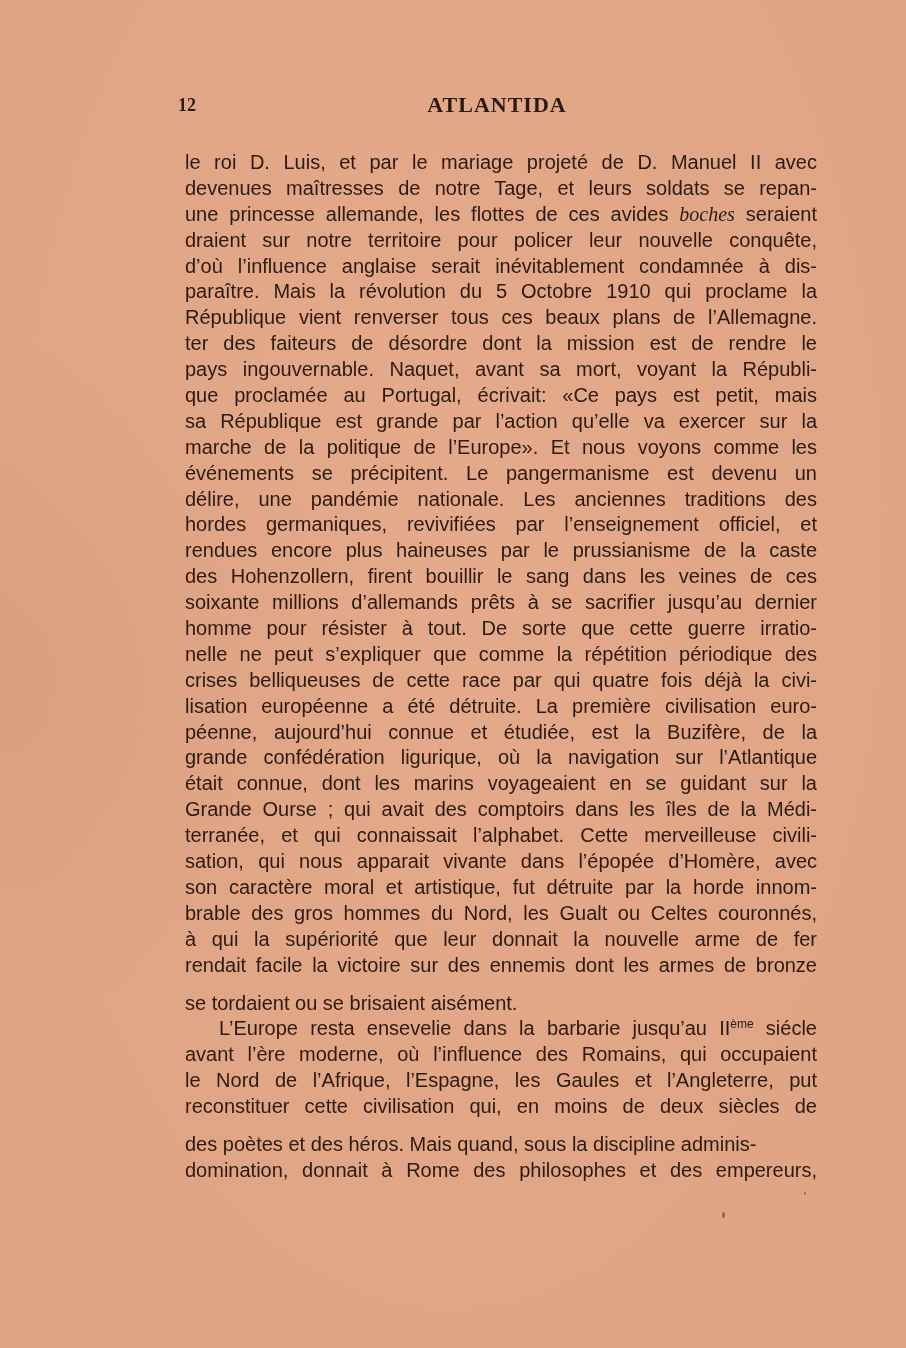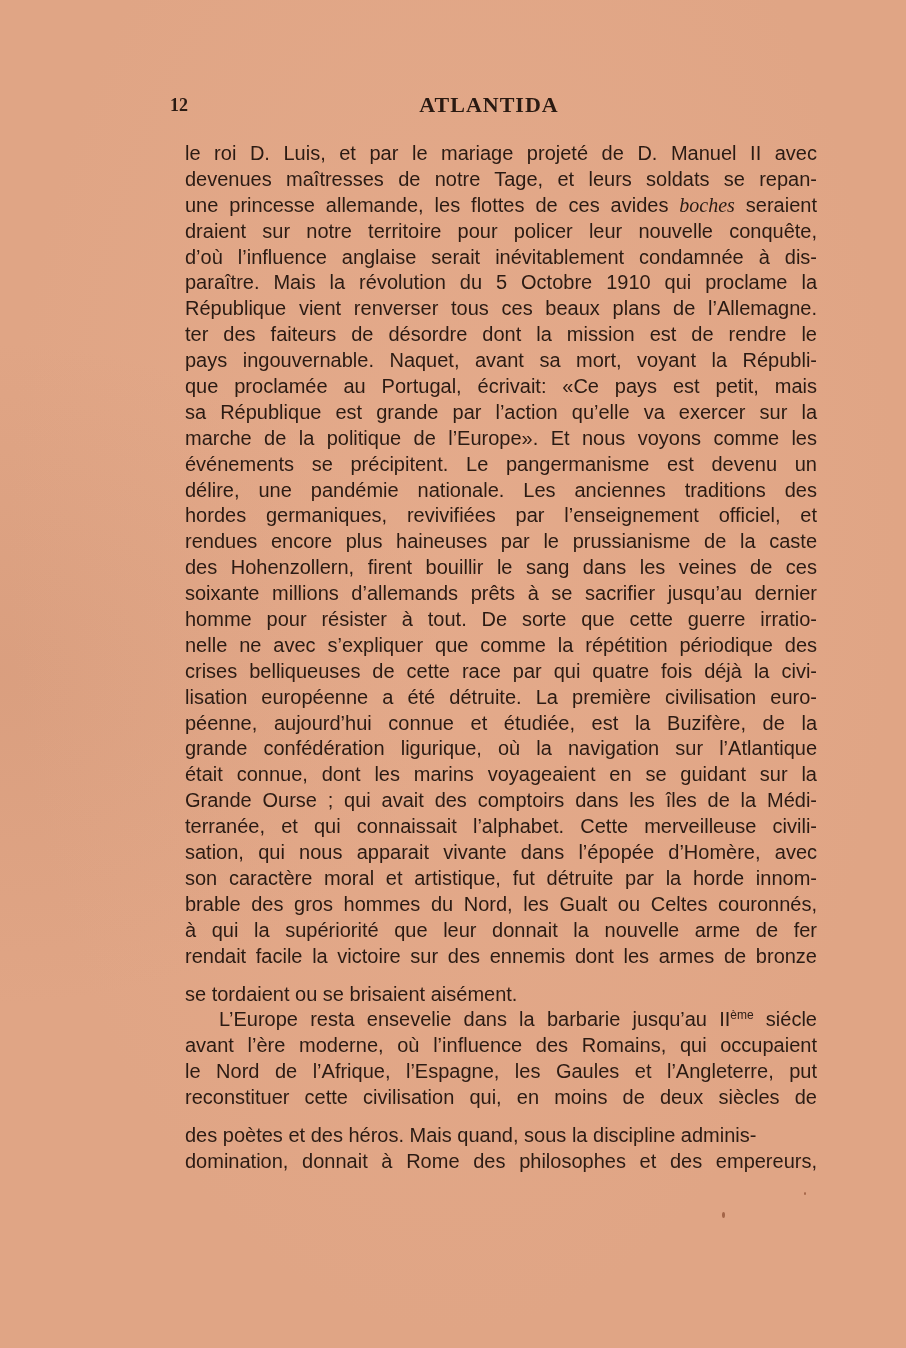--- a/index.html
+++ b/index.html
@@ -20,21 +20,21 @@
     .page {
       position: absolute;
       left: 0;
       top: 0;
       width: 906px;
       height: 1348px;
     }
     .running-head {
       position: absolute;
       top: 92px;
-      left: 164px;
+      left: 172px;
       width: 650px;
       height: 24px;
       font-family: "Liberation Serif", serif;
       text-decoration: underline;
     }
     .page-number {
       position: absolute;
       left: 6px;
       top: 3px;
       font-size: 18px;
@@ -47,21 +47,21 @@
       width: 100%;
       top: 0;
       text-align: center;
       font-size: 22px;
       letter-spacing: 1px;
       font-weight: bold;
       color: #2a1a12;
     }
     .body-text {
       position: absolute;
-      top: 141px;
+      top: 150px;
       left: 185px;
       width: 632px;
       font-family: "Liberation Sans Narrow", "Liberation Sans", sans-serif;
       font-size: 20px;
       line-height: 25.9px;
       color: #2b1b13;
     }
     .line {
       display: block;
       white-space: nowrap;
@@ -119,21 +119,21 @@
         <span class="line">que proclamée au Portugal, écrivait: «Ce pays est petit, mais</span>
         <span class="line">sa République est grande par l’action qu’elle va exercer sur la</span>
         <span class="line">marche de la politique de l’Europe». Et nous voyons comme les</span>
         <span class="line">événements se précipitent. Le pangermanisme est devenu un</span>
         <span class="line">délire, une pandémie nationale. Les anciennes traditions des</span>
         <span class="line">hordes germaniques, revivifiées par l’enseignement officiel, et</span>
         <span class="line">rendues encore plus haineuses par le prussianisme de la caste</span>
         <span class="line">des Hohenzollern, firent bouillir le sang dans les veines de ces</span>
         <span class="line">soixante millions d’allemands prêts à se sacrifier jusqu’au dernier</span>
         <span class="line">homme pour résister à tout. De sorte que cette guerre irratio-</span>
-        <span class="line">nelle ne avec s’expliquer que comme la répétition périodique des</span>
+        <span class="line">nelle ne peut s’expliquer que comme la répétition périodique des</span>
         <span class="line">crises belliqueuses de cette race par qui quatre fois déjà la civi-</span>
         <span class="line">lisation européenne a été détruite. La première civilisation euro-</span>
         <span class="line">péenne, aujourd’hui connue et étudiée, est la Buzifère, de la</span>
         <span class="line">grande confédération ligurique, où la navigation sur l’Atlantique</span>
         <span class="line">était connue, dont les marins voyageaient en se guidant sur la</span>
         <span class="line">Grande Ourse ; qui avait des comptoirs dans les îles de la Médi-</span>
         <span class="line">terranée, et qui connaissait l’alphabet. Cette merveilleuse civili-</span>
         <span class="line">sation, qui nous apparait vivante dans l’épopée d’Homère, avec</span>
         <span class="line">son caractère moral et artistique, fut détruite par la horde innom-</span>
         <span class="line">brable des gros hommes du Nord, les Gualt ou Celtes couronnés,</span>

